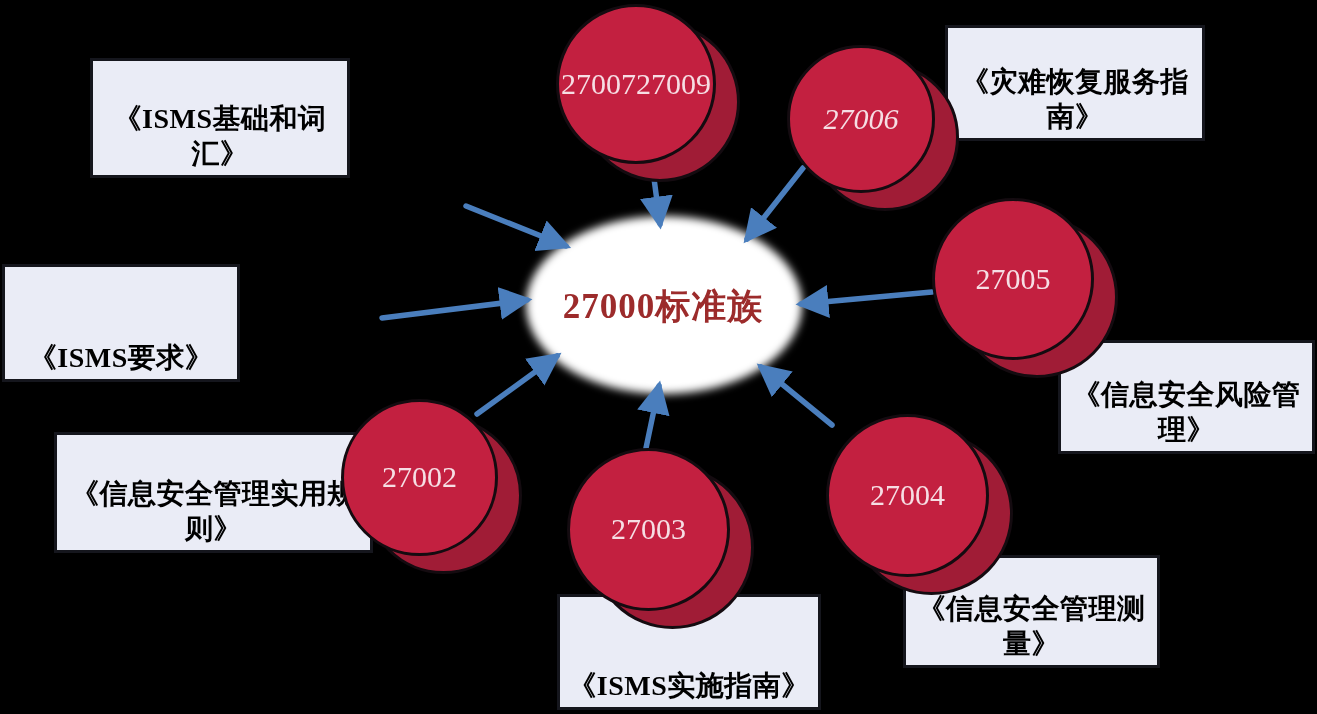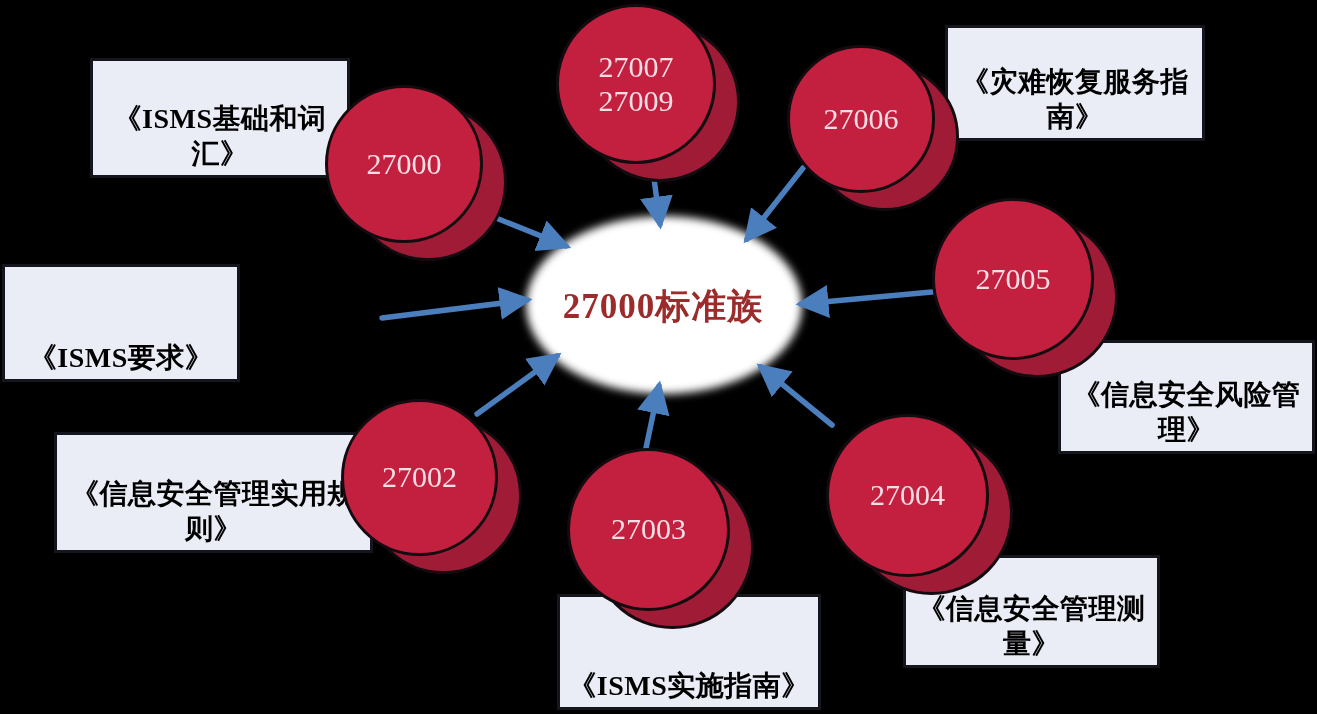--- a/index.html
+++ b/index.html
@@ -42,21 +42,21 @@
     position:absolute; left:24px; top:18px; width:100%; height:100%;
     border-radius:50%;
     background:var(--node-shadow,#a01c36);
     border:3px solid var(--node-outline,#140b10);
   }
   .node-face {
     position:absolute; left:0; top:0; width:100%; height:100%;
     border-radius:50%;
     background:var(--node-fill,#c32040);
     border:3px solid var(--node-outline,#140b10);
-    display:flex; flex-direction:column; align-items:center; justify-content:center;
+    display:flex; flex-direction:row; align-items:center; justify-content:center;
     color:var(--node-text,#f6dee4);
     font-size:30px; line-height:1.15;
   }
 </style>
 </head>
 <body>
 
 <div class="stage">
 
   <div class="label-box" style="left:90px; top:58px; width:260px; height:120px;">
@@ -94,36 +94,30 @@
     <line class="arrow-line" x1="803" y1="168" x2="747" y2="239" marker-end="url(#ah)"></line>
     <line class="arrow-line" x1="932" y1="292" x2="801" y2="304" marker-end="url(#ah)"></line>
     <line class="arrow-line" x1="832" y1="425" x2="761" y2="367" marker-end="url(#ah)"></line>
     <line class="arrow-line" x1="646" y1="448" x2="659" y2="386" marker-end="url(#ah)"></line>
     <line class="arrow-line" x1="477" y1="414" x2="557" y2="356" marker-end="url(#ah)"></line>
     <line class="arrow-line" x1="382" y1="318" x2="527" y2="300" marker-end="url(#ah)"></line>
   </svg>
 
   <div class="center-label">27000标准族</div>
 
-  <div class="node" style="left:325px; top:85px; width:158px; height:158px;">
-    <div class="node-shadow"></div>
-    <div class="node-face">
-      <div>27000</div>
-    </div>
-  </div>
 
   <div class="node" style="left:556px; top:4px; width:160px; height:160px;">
     <div class="node-shadow"></div>
     <div class="node-face">
       <div>27007</div>
       <div>27009</div>
     </div>
   </div>
 
-  <div class="node" style="left:787px; top:45px; width:148px; height:148px;">
+  <div class="node" style="left:787px; top:45px; width:148px; height:148px;font-style:italic;">
     <div class="node-shadow"></div>
     <div class="node-face">
       <div>27006</div>
     </div>
   </div>
 
   <div class="node" style="left:932px; top:198px; width:162px; height:162px;">
     <div class="node-shadow"></div>
     <div class="node-face">
       <div>27005</div>

